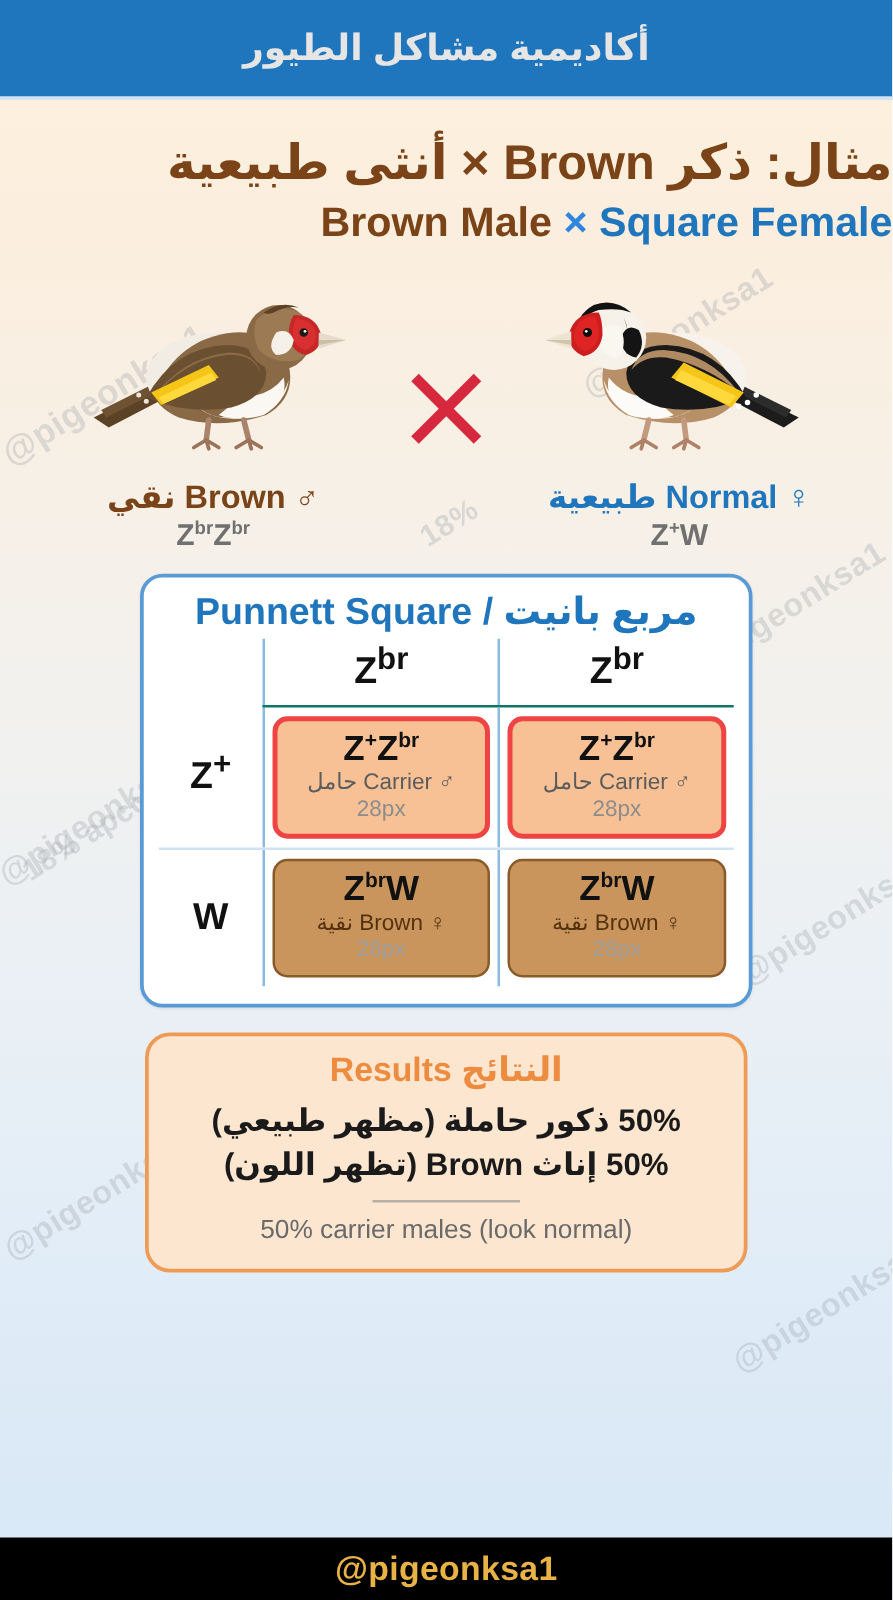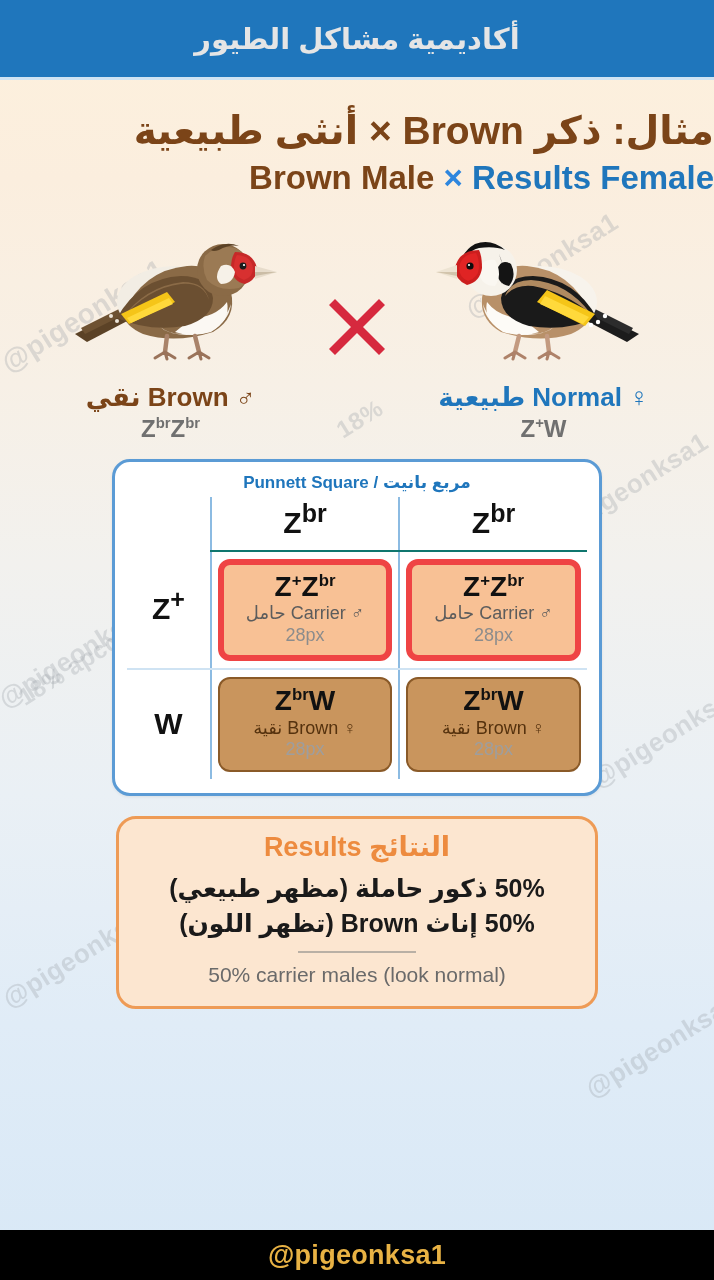--- a/index.html
+++ b/index.html
@@ -111,21 +111,21 @@
     margin:16px auto 0;
     width:490px;
     background:#ffffff;
     border:3px solid #5B9BD5;
     border-radius:18px;
     padding:10px 12px 14px;
     box-shadow:0 1px 3px rgba(0,0,0,.07);
   }
   .punnett-title {
     text-align:center;
-    font-size:17px; font-weight:700; color:#1F76BC;
+    font-size:30px; font-weight:700; color:#1F76BC;
     direction:rtl;
     margin-bottom:4px;
   }
   table.pgrid { width:100%; border-collapse:collapse; table-layout:fixed; }
   table.pgrid col.hcol { width:84px; }
 
   .pgrid th, .pgrid td { padding:0; }
 
   .pgrid .corner { border:none; }
   .pgrid .colhead {
@@ -148,21 +148,21 @@
     vertical-align:middle;
   }
   .pgrid tr.last .cellwrap,
   .pgrid tr.last .rowhead { border-bottom:none; }
 
   .cell {
     border-radius:12px;
     padding:7px 4px 9px;
     text-align:center;
   }
-  .cell.carrier { background:#F8C195; border:6px solid #ef4444; }
+  .cell.carrier { background:#F8C195; border:4px solid #ef4444; }
   .cell.brownf  { background:#C9955D; border:2px solid #8A5A28; }
 
   .cell-geno {
     font-size:28px; font-weight:700; color:#111;
     line-height:1.05;
   }
   .cell-geno sup { font-size:.60em; }
   .cell-desc {
     margin-top:2px;
     font-size:18px; font-weight:400;
@@ -239,21 +239,21 @@
 
   <div class="header">
     <div class="header-title">أكاديمية مشاكل الطيور</div>
   </div>
 
   <div class="titles">
     <div class="title-ar">مثال: ذكر Brown × أنثى طبيعية</div>
     <div class="title-en">
       <span class="t-brown">Brown Male</span>
       <span class="t-x">×</span>
-      <span class="t-blue">Results Female</span>
+      <span class="t-blue">Square Female</span>
     </div>
   </div>
 
   <div class="parents">
 
     <div class="parent">
       <div class="bird-wrap">
         <svg width="215" height="140" viewBox="0 0 215 140">
 
           <path d="M12 112 L60 88 L70 96 L24 120 Z" fill="#5B4226"></path>

